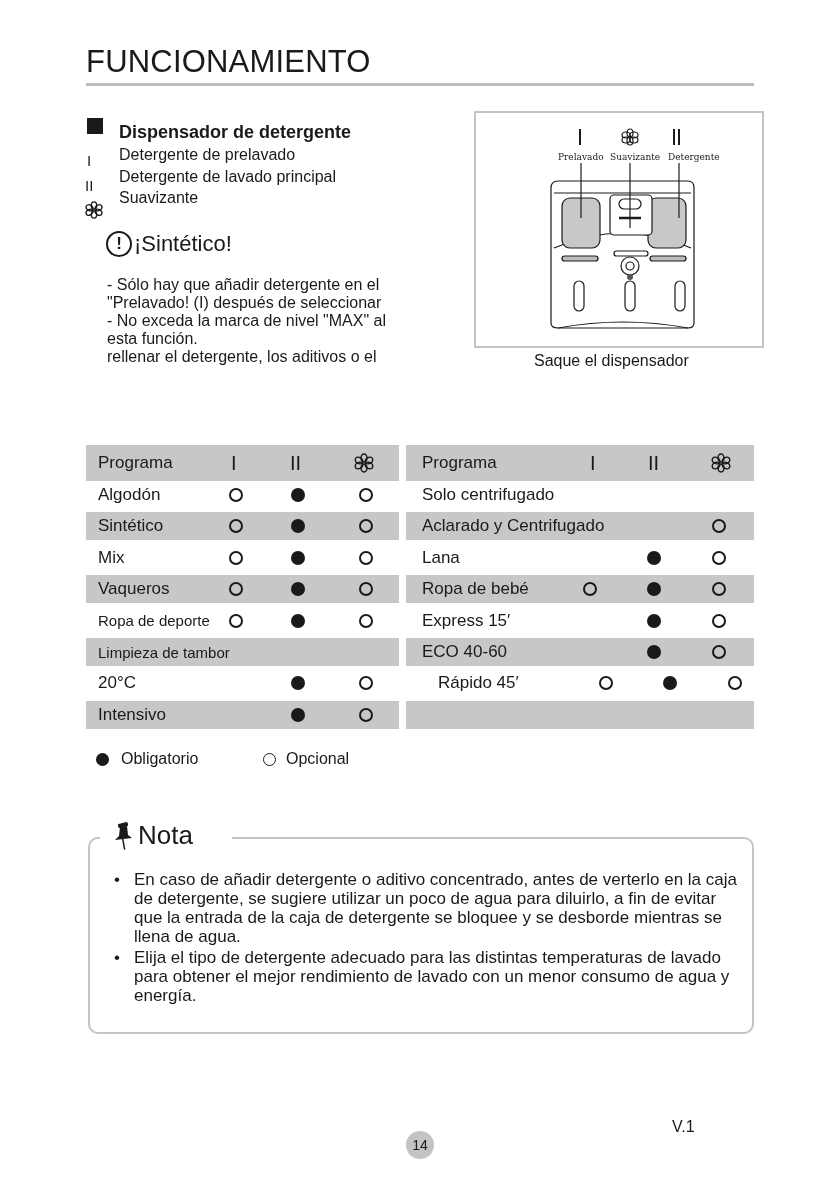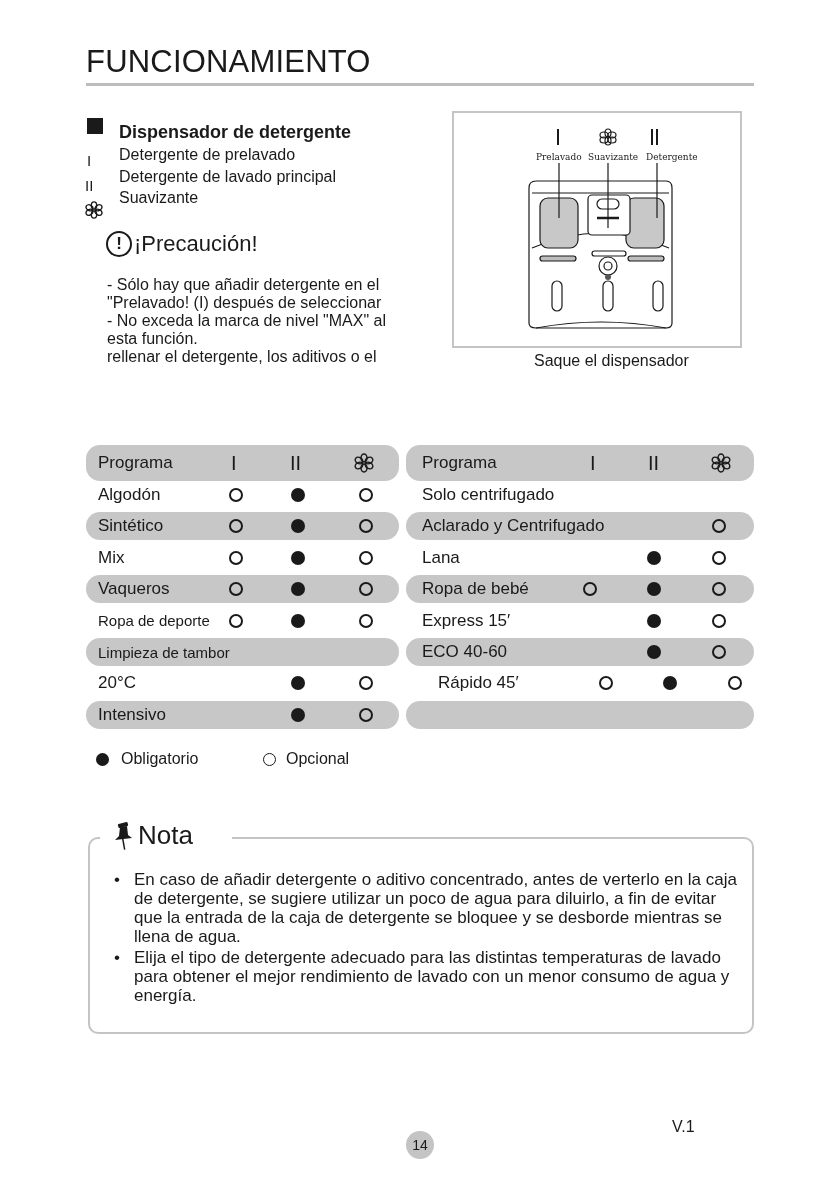--- a/index.html
+++ b/index.html
@@ -16,26 +16,26 @@
   .legend-line { left:119px; font-size:16px; }
 
   
   .caution-head { left:106px; top:231px; font-size:22px; display:flex; align-items:center; }
   .caution-icon { width:22px; height:22px; border:2.5px solid #1a1a1a; border-radius:50%;
                   display:inline-flex; align-items:center; justify-content:center;
                   font-weight:bold; font-size:17px; margin-right:2px; }
   .caution-text { left:107px; top:276px; width:330px; font-size:16px; line-height:18px; }
 
   
-  .fig-box { left:452px; top:111px; width:290px; height:237px; border:2.5px solid #c4c4c4; box-sizing:border-box; }
+  .fig-box { left:474px; top:111px; width:290px; height:237px; border:2.5px solid #c4c4c4; box-sizing:border-box; }
   .fig-caption { left:534px; top:352px; font-size:16px; }
 
   
   .tbl { font-size:17px; }
-  .row { position:absolute; height:28px; display:flex; align-items:center;border-radius:14px; }
+  .row { position:absolute; height:28px; display:flex; align-items:center; }
   .row.shaded { background:#c7c7c7; }
   .cell-label { position:absolute; left:12px; white-space:nowrap; }
   .mark { position:absolute; width:14px; height:14px; border-radius:50%; box-sizing:border-box; top:50%; margin-top:-7px; }
   .mark.filled { background:#1a1a1a; }
   .mark.open { border:2px solid #1a1a1a; background:transparent; }
   .hdr-sym { position:absolute; font-size:20px; top:50%; transform:translateY(-50%); }
 
   
   .key { top:750px; font-size:16px; display:flex; align-items:center; }
 
@@ -71,21 +71,21 @@
     <ellipse cx="5" cy="7.5" rx="4" ry="3" transform="rotate(30 5 7.5)"></ellipse>
       <ellipse cx="15" cy="7.5" rx="4" ry="3" transform="rotate(-30 15 7.5)"></ellipse>
     <ellipse cx="5" cy="12.5" rx="4" ry="3" transform="rotate(-30 5 12.5)"></ellipse>
       <ellipse cx="15" cy="12.5" rx="4" ry="3" transform="rotate(30 15 12.5)"></ellipse>
   </g>
 </svg>
 <div class="abs legend-line" style="top:189px;">Suavizante</div>
 
 <div class="abs caution-head">
   <span class="caution-icon">!</span>
-  <span>¡Precaución!</span>
+  <span>¡Sintético!</span>
 </div>
 <div class="abs caution-text">
   <div>- Sólo hay que añadir detergente en el</div>
   <div>"Prelavado! (I) después de seleccionar</div>
   <div>- No exceda la marca de nivel "MAX" al</div>
   <div>esta función.</div>
   <div>rellenar el detergente, los aditivos o el</div>
 </div>
 
 <div class="abs fig-box">

